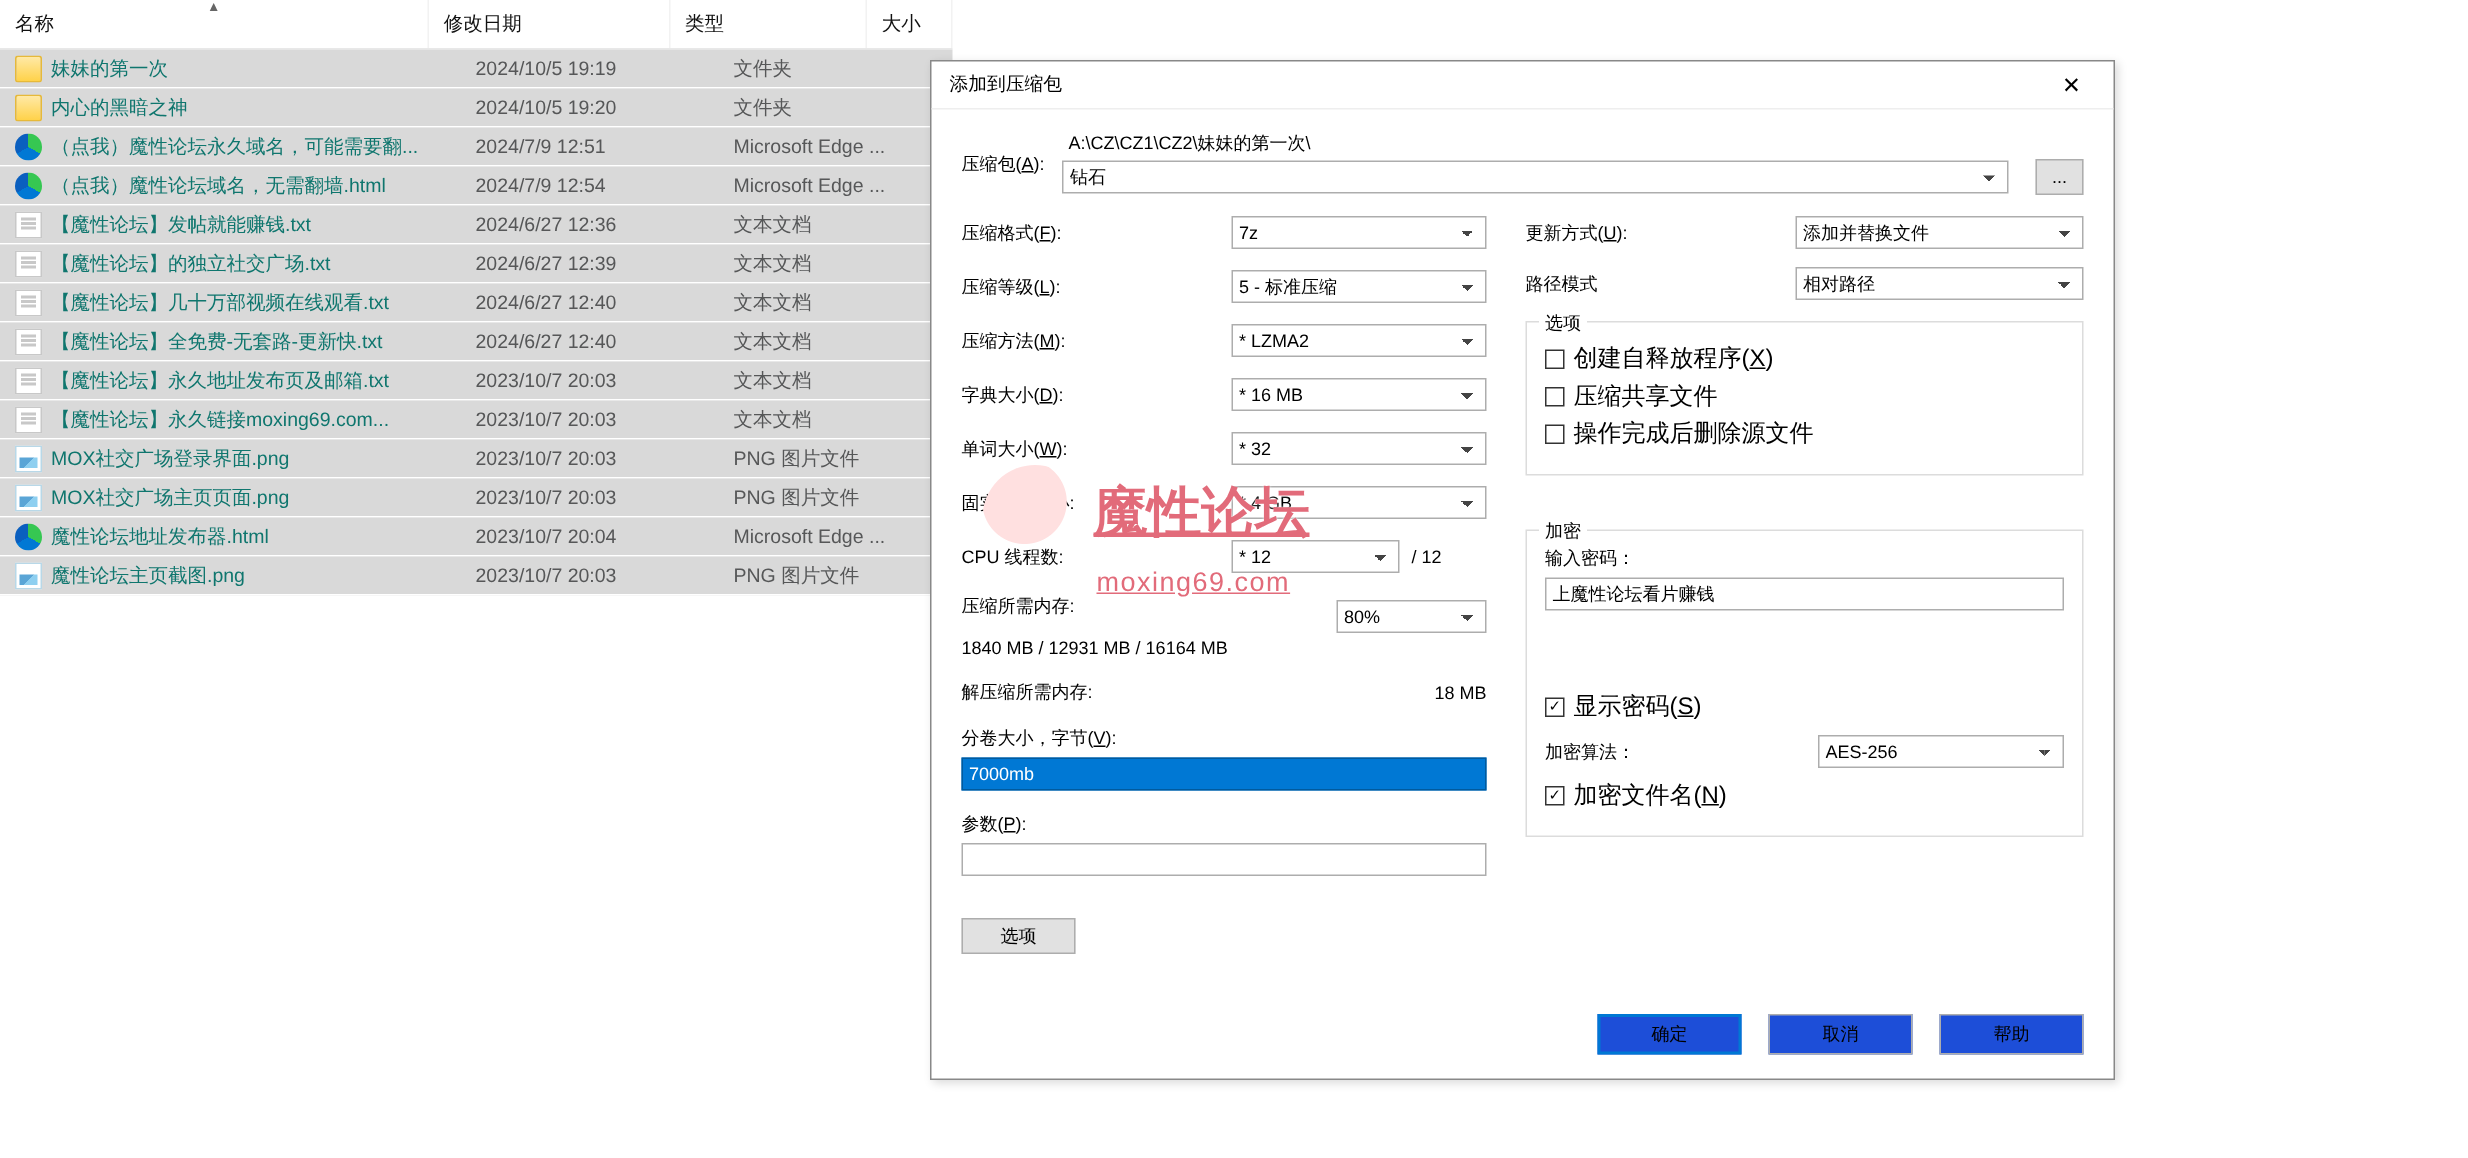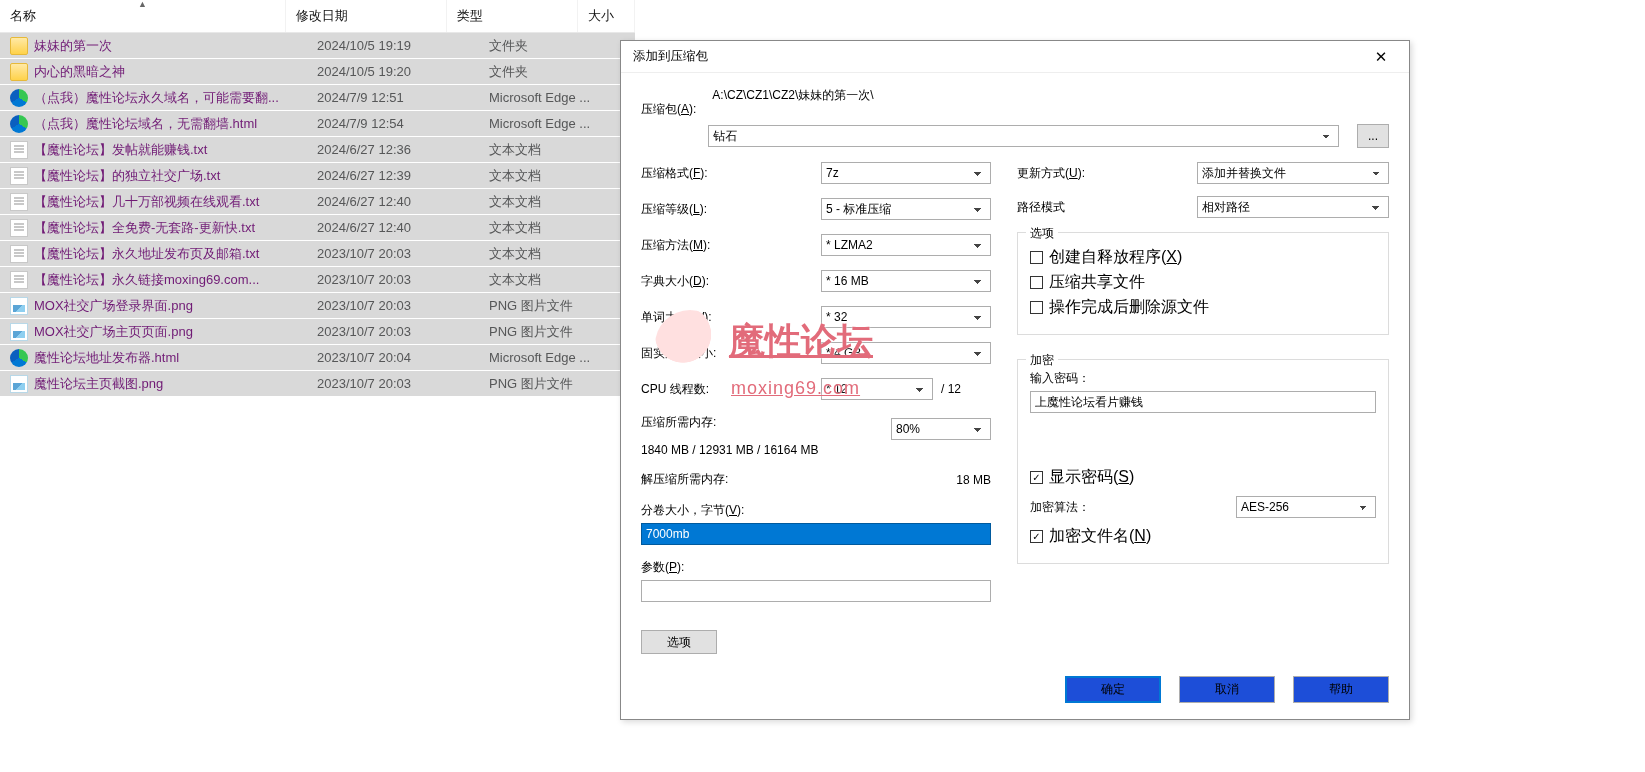--- a/index.html
+++ b/index.html
@@ -10,21 +10,21 @@
 .list-header { display: flex; border-bottom: 1px solid #e8e8e8; background: #fff; }
 .list-header-cell { padding: 7px 10px; color: #111; font-size: 13px; border-right: 1px solid #f2f2f2; position: relative; }
 .col-name { width: 307px; }
 .col-date { width: 172px; }
 .col-type { width: 140px; }
 .col-size { width: 60px; }
 .sort-arrow { position: absolute; left: 50%; top: -1px; transform: translateX(-50%); font-size: 9px; color: #666; }
 
 .file-row { display: flex; align-items: center; height: 26px; background: #d9d9d9; border-bottom: 1px solid #fff; }
 .file-row .cell { padding: 0 10px; overflow: hidden; white-space: nowrap; text-overflow: ellipsis; }
-.file-row .cell-name { width: 307px; display: flex; align-items: center; gap: 6px; color: #701a75; font-size: 13px; }
+.file-row .cell-name { width: 307px; display: flex; align-items: center; gap: 6px; color: #0f766e; font-size: 13px; }
 .file-row .cell-date { width: 172px; color: #565758; font-size: 13px; }
 .file-row .cell-type { width: 140px; color: #565758; font-size: 13px; }
 
 .ico { width: 18px; height: 18px; display: inline-flex; align-items: center; justify-content: center; flex: none; }
 .ico-folder { background: linear-gradient(#ffe9a6,#ffd24a); border-radius: 2px; border: 1px solid #e6b93a; }
 .ico-edge { border-radius: 50%; background: conic-gradient(#36c752 0 120deg, #0078d4 120deg 240deg, #0a5fbf 240deg 360deg); }
 .ico-txt { background: #fff; border: 1px solid #c8c8c8; position: relative; }
 .ico-txt::before { content:""; position:absolute; top:3px; left:3px; right:3px; height:2px; background:#c8c8c8; box-shadow: 0 3px #c8c8c8, 0 6px #c8c8c8; }
 .ico-png { background: #fff; border: 1px solid #b8d8e8; position: relative; }
 .ico-png::before { content:""; position:absolute; bottom:2px; left:2px; right:2px; height:7px; background: linear-gradient(135deg,#5aa5d6 50%,#8ecff0 50%); }
@@ -32,21 +32,21 @@
 
 .dialog { position: absolute; left: 620px; top: 40px; width: 790px; height: 680px; background: #fff; border: 1px solid #888; box-shadow: 2px 2px 6px rgba(0,0,0,0.15); }
 .dlg-title { display: flex; align-items: center; justify-content: space-between; height: 32px; padding: 0 10px 0 12px; font-size: 12.5px; border-bottom: 1px solid #eee; }
 .dlg-close { width: 36px; height: 24px; display: flex; align-items: center; justify-content: center; font-size: 15px; }
 .dlg-body { padding: 14px 20px; display: flex; flex-direction: column; gap: 0; }
 
 .row { display: flex; align-items: center; }
 .archive-row { align-items: flex-start; gap: 12px; margin-bottom: 14px; }
 .archive-row .lbl { padding-top: 14px; }
 .archive-right { flex: 1; }
-.archive-path { font-size: 12px; color: #000; margin-bottom: 20px; padding-left: 4px; }
+.archive-path { font-size: 12px; color: #000; margin-bottom: 2px; padding-left: 4px; }
 .archive-input-row { display: flex; gap: 18px; align-items: center; }
 .archive-input { flex: 1; }
 .browse-btn { width: 32px; height: 24px; border: 1px solid #adadad; background: #e1e1e1; display: flex; align-items: center; justify-content: center; font-size: 12px; }
 
 .cols { display: flex; gap: 26px; }
 .col-left { width: 370px; display: flex; flex-direction: column; gap: 14px; }
 .col-right { flex: 1; display: flex; flex-direction: column; gap: 12px; }
 
 .lbl { font-size: 12px; color: #000; }
 .underline { text-decoration: underline; }
@@ -302,31 +302,31 @@
           <label class="chk">
               <span class="chkbox"></span>
               <span>压缩共享文件</span>
             </label>
           <label class="chk">
               <span class="chkbox"></span>
               <span>操作完成后删除源文件</span>
             </label>
         </div>
 
-        <div class="fieldset" style="margin-top:12px">
+        <div class="fieldset" style="margin-top:24px">
           <div class="fieldset-legend">加密</div>
           <div class="lbl">输入密码：</div>
           <input type="text" style="margin: 4px 0px 10px;" value="上魔性论坛看片赚钱">
           <label class="chk" style="margin-top:44px">
               <span class="chkbox checked"></span>
               <span><span>显示密码(</span><span class="underline">S</span>)</span>
             </label>
           <div class="frow" style="margin:8px 0">
               <div class="lbl">加密算法：</div>
-              <div style="width:140px"><select><option>AES-256</option></select></div>
+              <div style="width:164px"><select><option>AES-256</option></select></div>
             </div>
           <label class="chk">
               <span class="chkbox checked"></span>
               <span><span>加密文件名(</span><span class="underline">N</span>)</span>
             </label>
         </div>
       </div>
     </div>
   </div>
 

